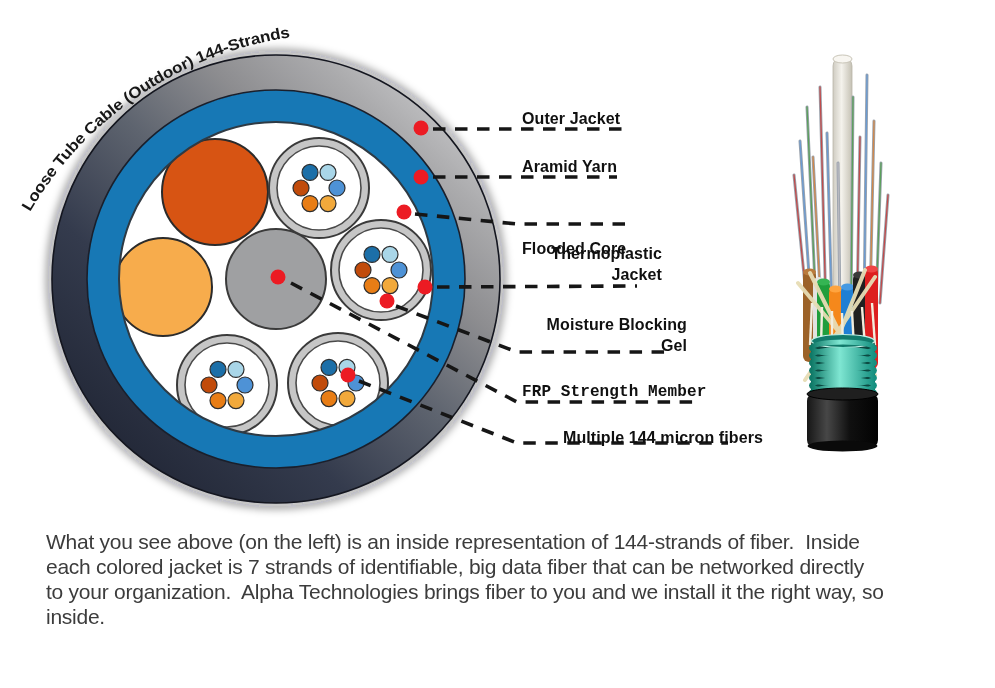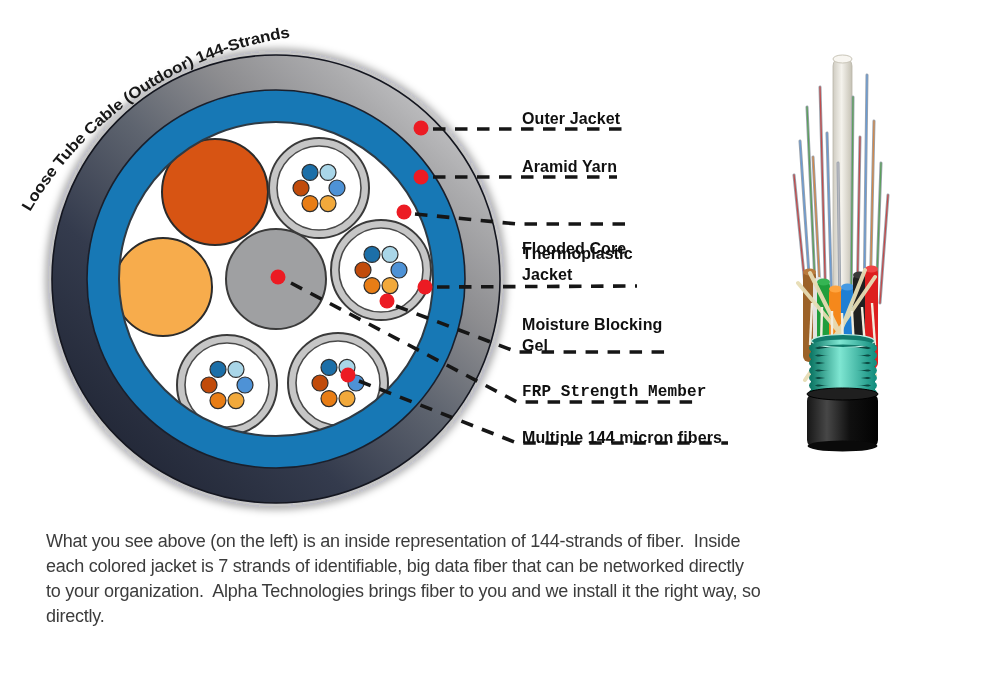--- a/index.html
+++ b/index.html
@@ -5,26 +5,26 @@
   html,body{margin:0;padding:0;background:#ffffff;}
   .stage{
     position:relative;width:995px;height:688px;background:#ffffff;overflow:hidden;
     font-family:"Liberation Sans", sans-serif;
   }
   .diagram-svg{position:absolute;left:0;top:0;}
   .cable-svg{position:absolute;left:780px;top:45px;}
   .callout-label{
     position:absolute;left:522px;
     font-weight:bold;font-size:16px;line-height:21px;color:#101010;
-    letter-spacing:0.1px;white-space:nowrap;
+    letter-spacing:0.1px;white-space:nowrap;text-align:right;
   }
   .callout-label.wrap{white-space:normal;}
   .description{
     position:absolute;left:46px;top:529px;color:#3c3c3c;
-    font-size:18px;line-height:25px;letter-spacing:-0.25px;
+    font-size:21px;line-height:25px;letter-spacing:-0.25px;
   }
   .description .line{white-space:pre;}
 </style>
 </head>
 <body>
 
 <div class="stage">
 
   <svg class="diagram-svg" width="780" height="525" viewBox="0 0 780 525">
     <defs>
@@ -112,21 +112,21 @@
       <circle cx="348" cy="375" r="7.5"></circle>
     </g>
   </svg>
 
   <div class="callout-label" style="top:108px;">Outer Jacket</div>
   <div class="callout-label" style="top:156px;">Aramid Yarn</div>
   <div class="callout-label" style="top:206px;margin-top:32px;">Flooded Core</div>
   <div class="callout-label wrap" style="top:243px;width:140px;">Thermoplastic Jacket</div>
   <div class="callout-label wrap" style="top:314px;width:165px;">Moisture Blocking Gel</div>
   <div class="callout-label" style="top:382px;font-family:Liberation Mono, monospace;">FRP Strength Member</div>
-  <div class="callout-label" style="top:427px;">Multiple 144 micron fibers</div>
+  <div class="callout-label" style="top:427px;margin-left:41px;">Multiple 144 micron fibers</div>
 
   <svg class="cable-svg" width="200" height="420" viewBox="0 0 200 420">
     <defs>
       <linearGradient id="jacketGrad" x1="0" y1="0" x2="1" y2="0">
         <stop offset="0" stop-color="#161616"></stop>
         <stop offset="0.28" stop-color="#474747"></stop>
         <stop offset="0.6" stop-color="#101010"></stop>
         <stop offset="1" stop-color="#020202"></stop>
       </linearGradient>
       <linearGradient id="tealGrad" x1="0" y1="0" x2="1" y2="0">
@@ -229,16 +229,16 @@
       <rect x="27" y="347" width="71" height="57" rx="9" fill="url(#jacketGrad)"></rect>
       <ellipse cx="62.5" cy="349" rx="35.5" ry="6" fill="#1F1F1F" stroke="#000000" stroke-width="1"></ellipse>
       <ellipse cx="62.5" cy="401" rx="35" ry="5.5" fill="#0A0A0A"></ellipse>
     </g>
   </svg>
 
   <div class="description">
     <div class="line">What you see above (on the left) is an inside representation of 144-strands of fiber.  Inside</div>
     <div class="line">each colored jacket is 7 strands of identifiable, big data fiber that can be networked directly</div>
     <div class="line">to your organization.  Alpha Technologies brings fiber to you and we install it the right way, so</div>
-    <div class="line">directly.</div>
+    <div class="line">inside.</div>
   </div>
 
 </div>
 
 </body></html>

